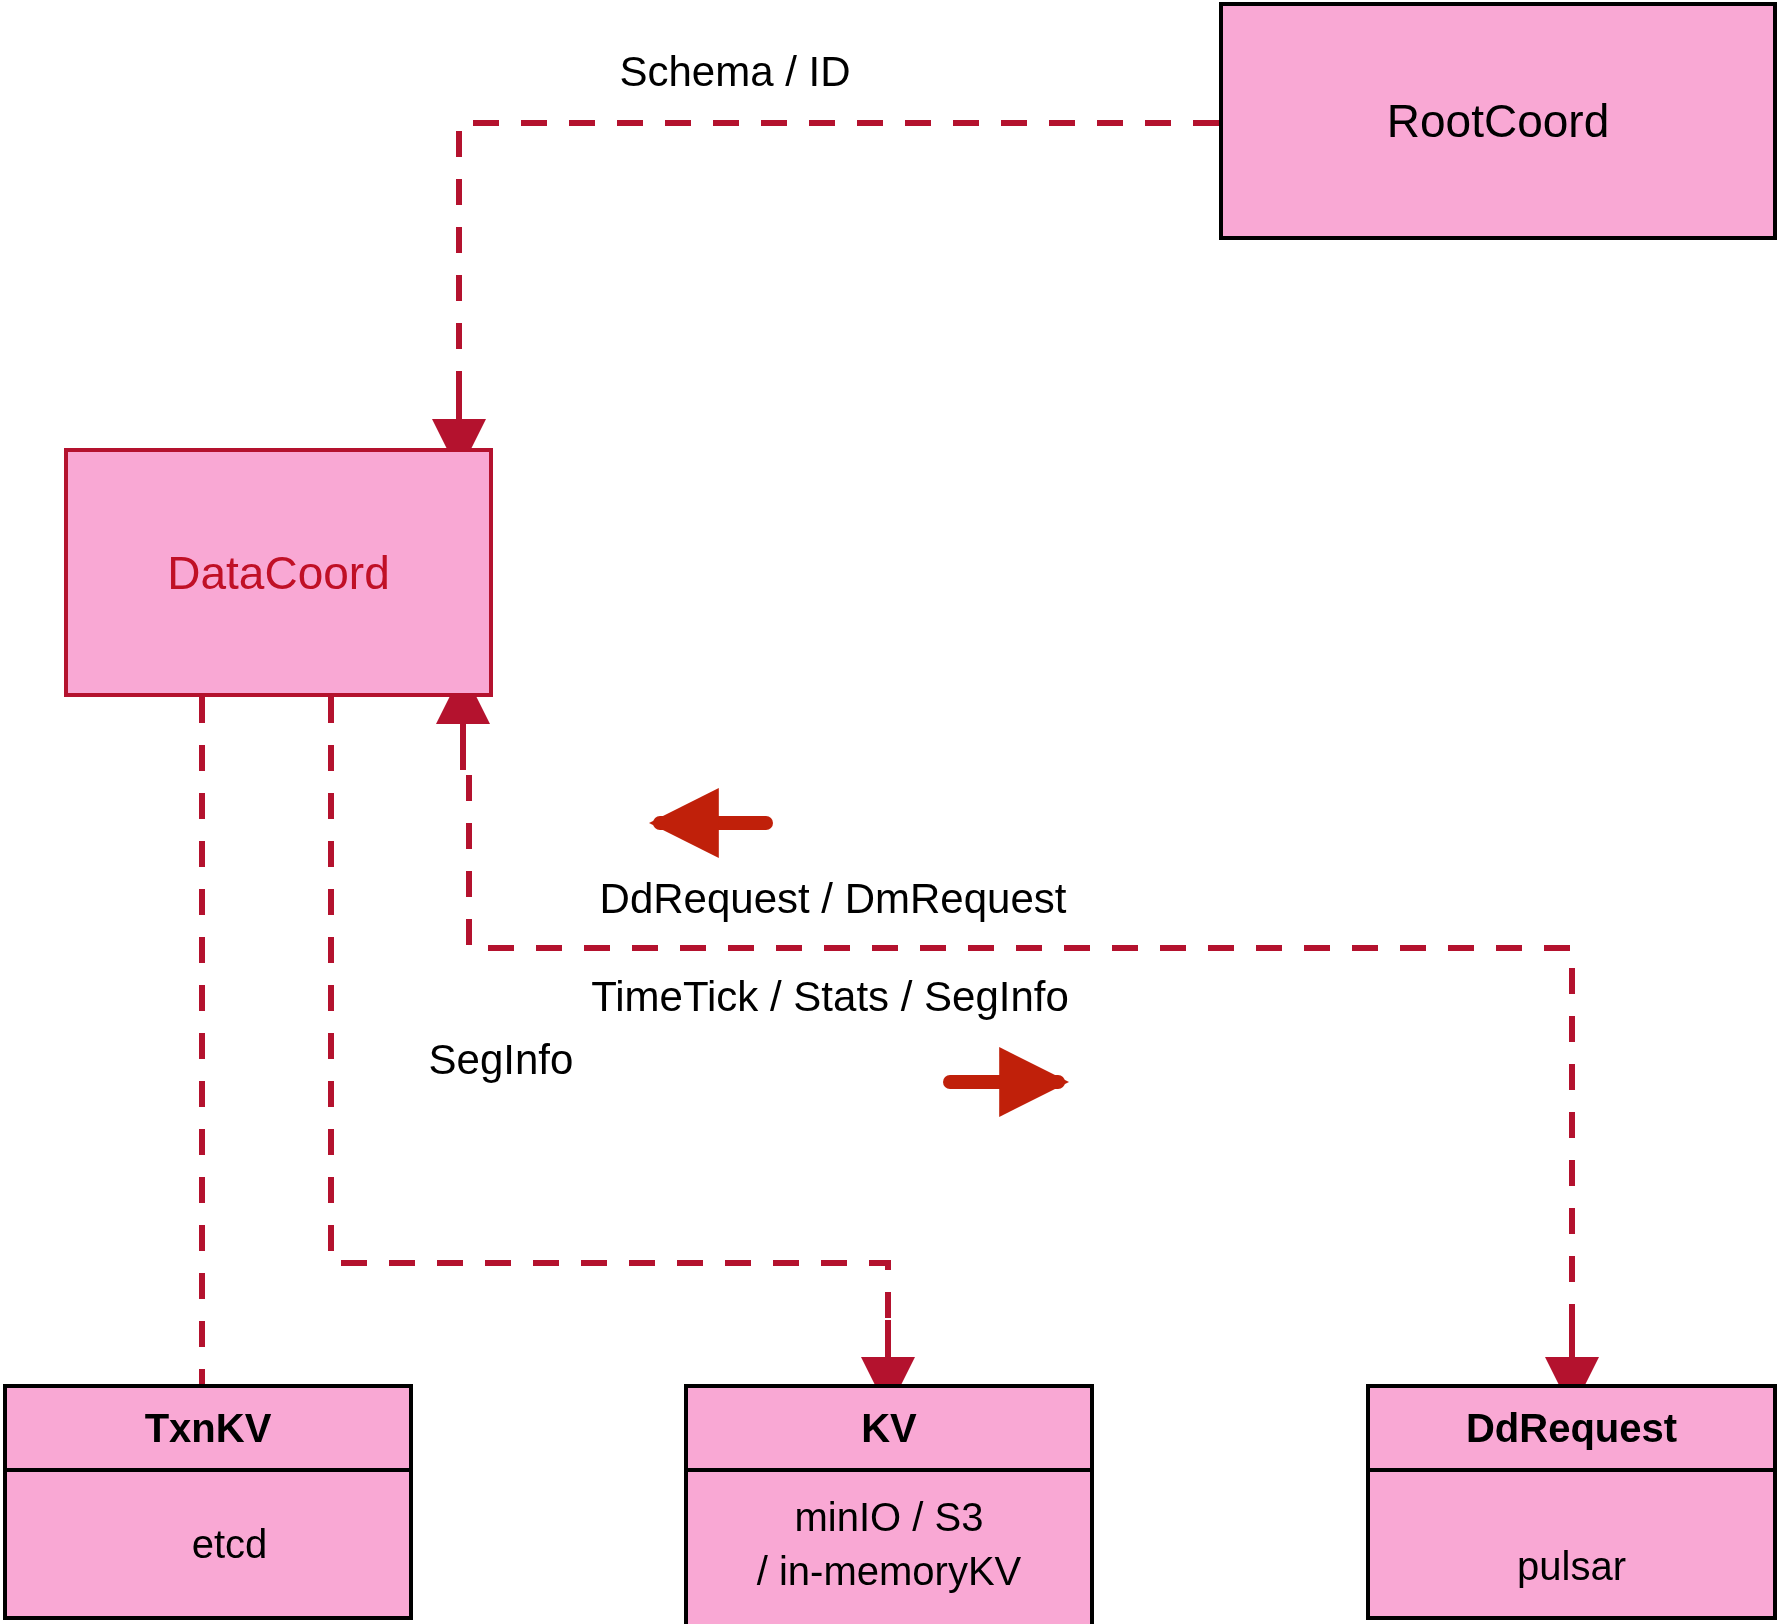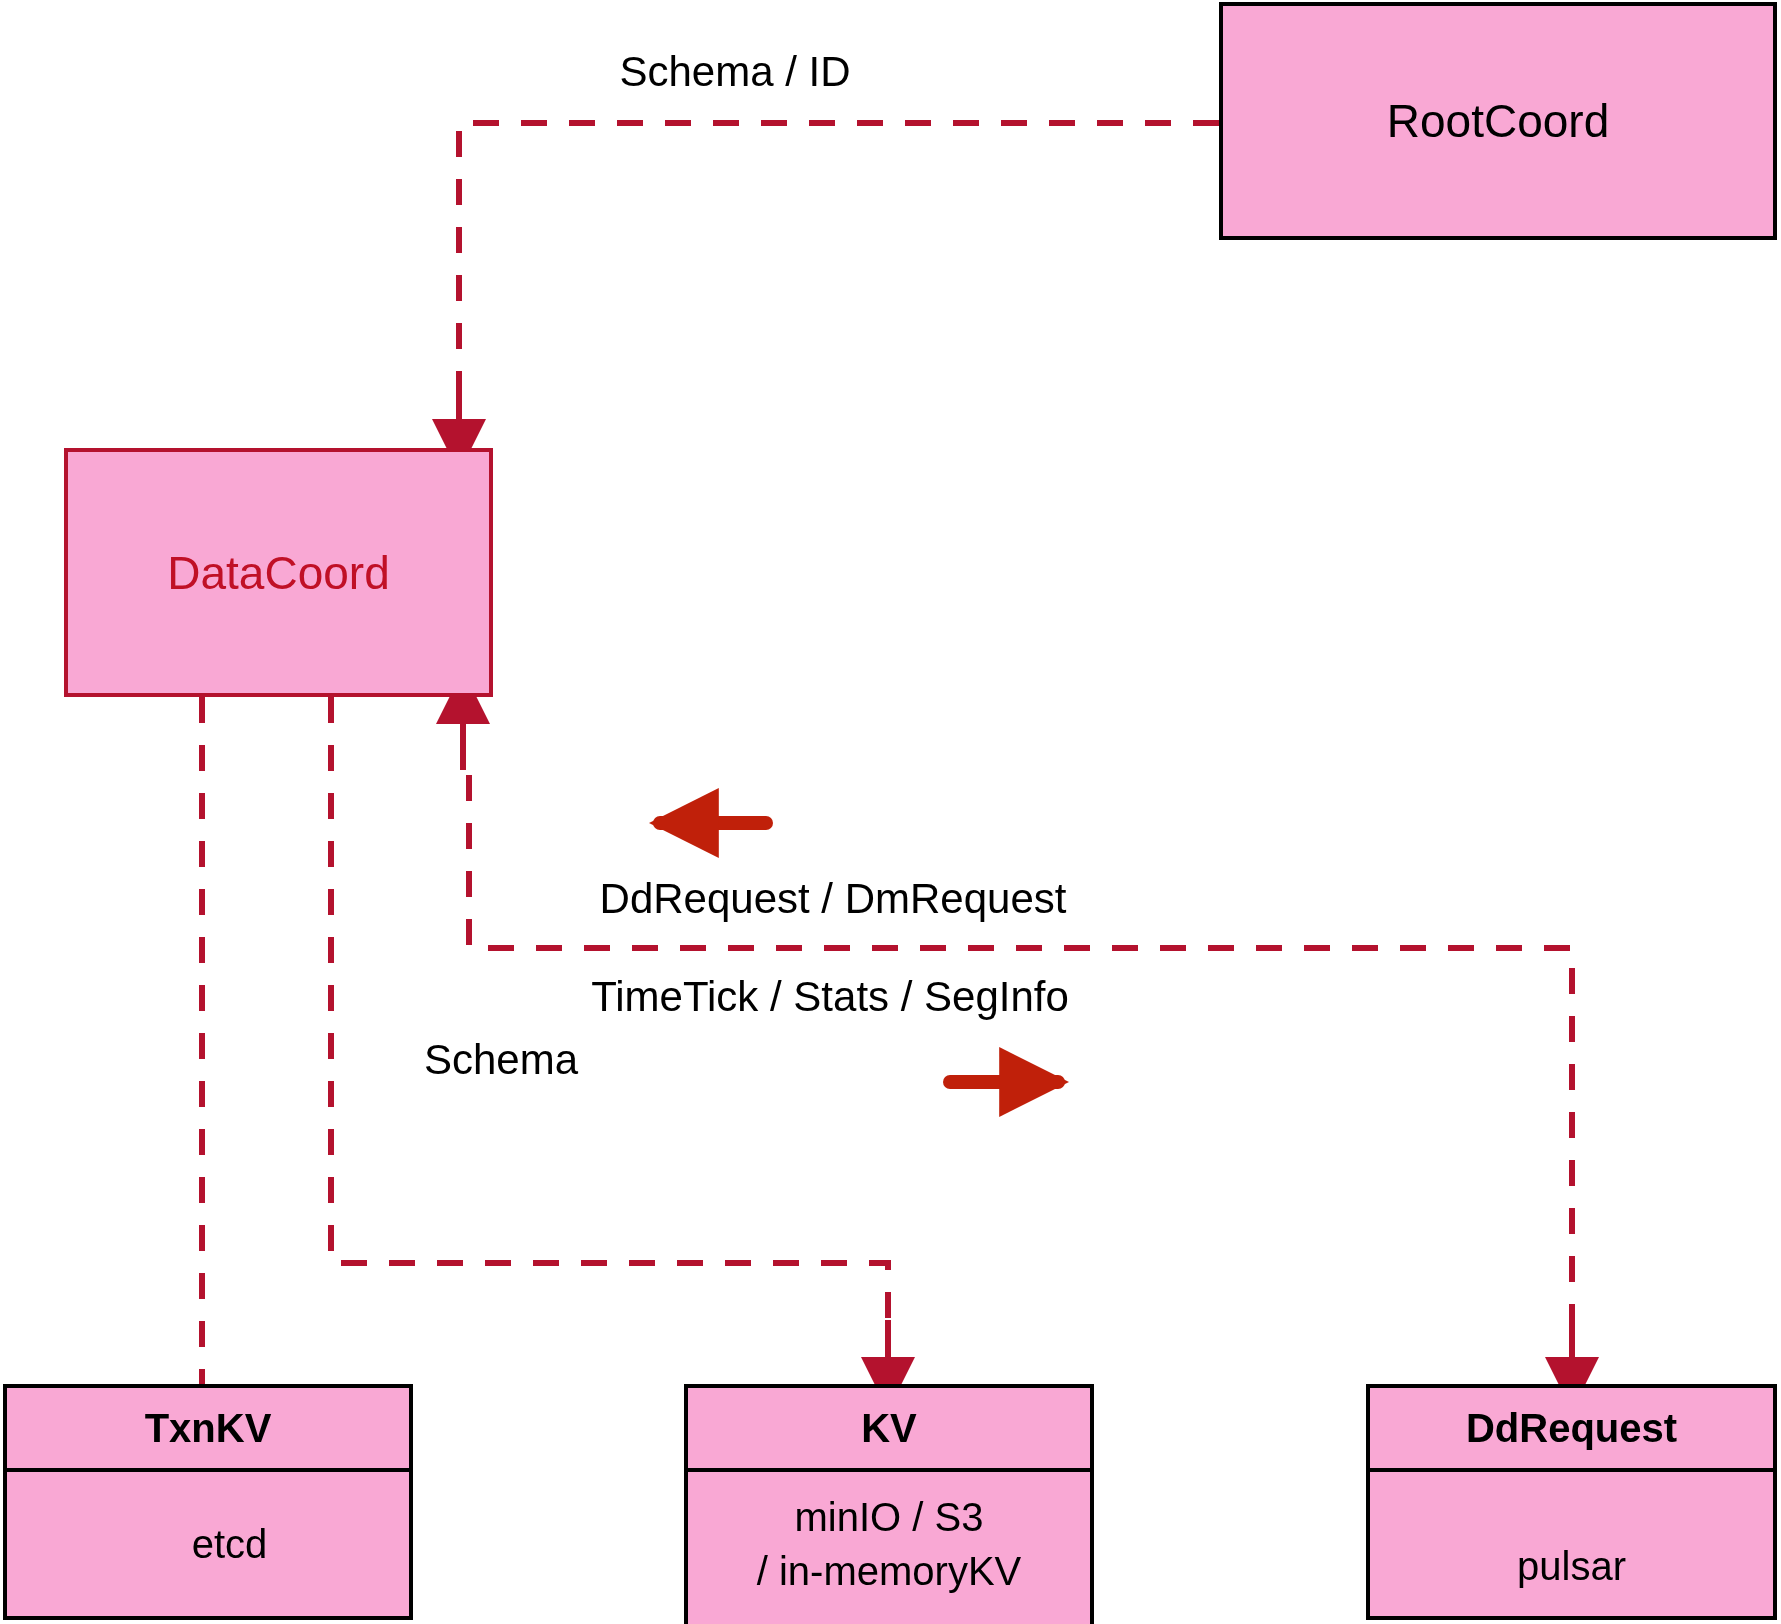--- a/index.html
+++ b/index.html
@@ -161,15 +161,15 @@
       <span>pulsar</span>
     </div>
   </div>
 
   <div class="edge-label" style="left:723px; top:48px;margin-left:12px;">Schema / ID</div>
 
   <div class="edge-label" style="left:833px; top:875px;">DdRequest / DmRequest</div>
 
   <div class="edge-label" style="left:830px; top:973px;">TimeTick / Stats / SegInfo</div>
 
-  <div class="edge-label" style="left:501px; top:1036px;">Schema</div>
+  <div class="edge-label" style="left:501px; top:1036px;">SegInfo</div>
 
 </div>
 
 </body></html>

